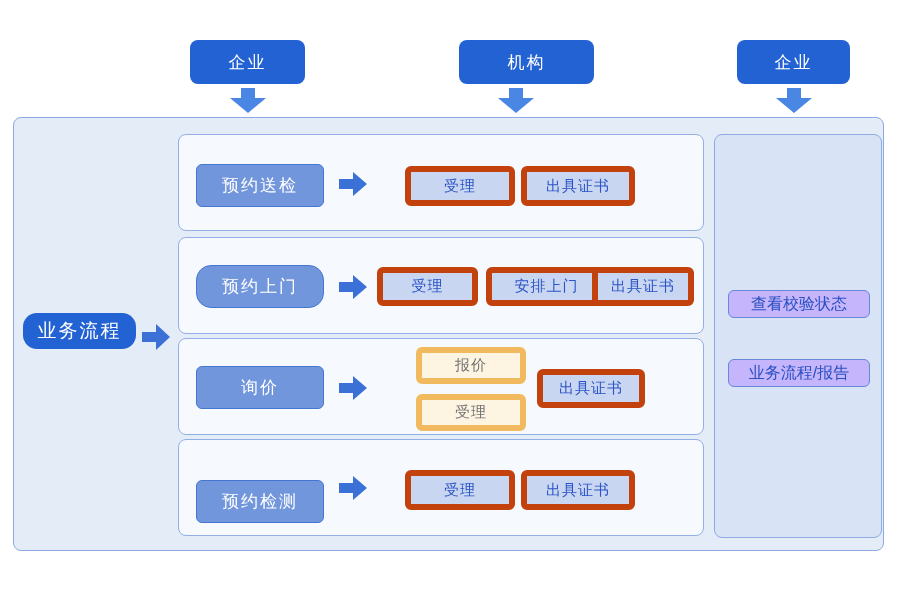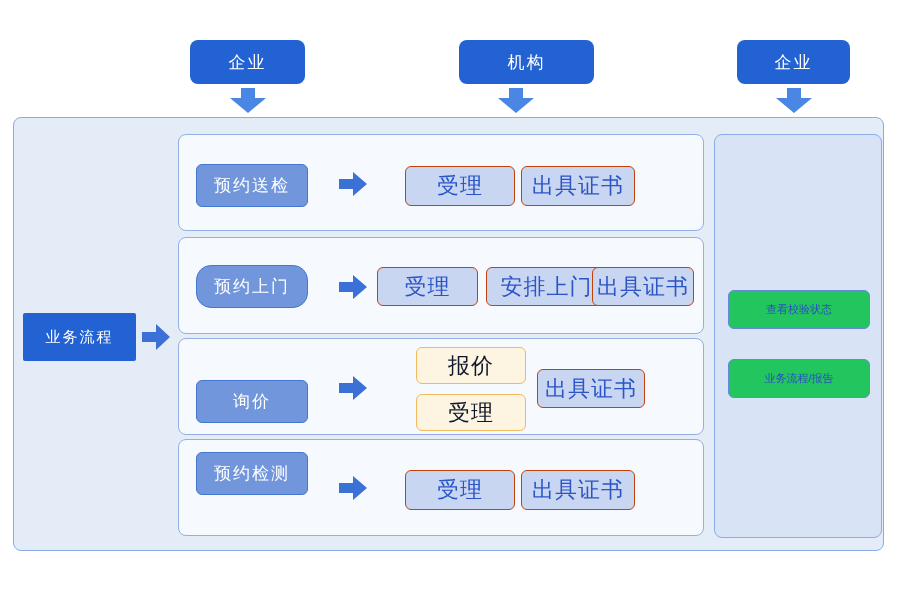--- a/index.html
+++ b/index.html
@@ -15,55 +15,55 @@
     display:flex; align-items:center; justify-content:center;
     font-size:17px; letter-spacing:2px;
   }
   .arrow-down { position:absolute; top:88px; }
   
   .board {
     position:absolute; left:13px; top:117px; width:871px; height:434px;
     background:#e4ecf8; border:1px solid #8aabe4; border-radius:8px;
   }
   .flow-label {
-    position:absolute; left:9px; top:195px; width:113px; height:48px;
-    background:#2262d3; color:#ffffff; border-radius:2px;
+    position:absolute; left:9px; top:195px; width:113px; height:36px;
+    background:#2262d3; color:#ffffff; border-radius:14px;
     display:flex; align-items:center; justify-content:center;
-    font-size:15px; letter-spacing:2px;
+    font-size:19px; letter-spacing:2px;
   }
   .flow-arrow { position:absolute; left:127px; top:206px; }
   
   .row {
     position:absolute; left:164px; width:526px; height:97px;
     background:#f6f9fd; border:1px solid #93afe5; border-radius:8px;
   }
   .name-btn {
-    position:absolute; left:17px; width:112px; height:43px;
+    position:absolute; left:17px; width:128px; height:43px;
     background:#7296dc; border:1px solid #4377d2; border-radius:6px;
     color:#ffffff; display:flex; align-items:center; justify-content:center;
     font-size:17px; letter-spacing:2px;
   }
   .row-arrow { position:absolute; left:160px; }
   .chip {
-    position:absolute; background:#c9d6f2; border:1px solid #c2410c;
+    position:absolute; background:#c9d6f2; border:6px solid #c2410c;
     border-radius:6px; color:#2b55c7;
     display:flex; align-items:center; justify-content:center;
-    font-size:22px; letter-spacing:1px;
+    font-size:15px; letter-spacing:1px;
   }
-  .chip.orange { background:#fdf4e2; border-color:#f2ba5e; color:#0f172a;text-align:right; }
+  .chip.orange { background:#fdf4e2; border-color:#f2ba5e; color:#737373;text-align:right; }
   
   .panel {
     position:absolute; left:700px; top:16px; width:168px; height:404px;
     background:#d9e3f6; border:1px solid #8aabe4; border-radius:8px;
   }
   .panel-btn {
-    position:absolute; left:13px; width:142px; height:39px;
-    background:#22c55e; border:1px solid #6787d9; border-radius:6px;
+    position:absolute; left:13px; width:142px; height:28px;
+    background:#c4b5fd; border:1px solid #6787d9; border-radius:6px;
     color:#2b50c0; display:flex; align-items:center; justify-content:center;
-    font-size:11px;
+    font-size:16px;
   }
 </style>
 </head>
 <body>
 
 <div class="stage">
 
   <div class="actor-btn" style="left:190px; width:115px;">企业</div>
   <svg class="arrow-down" style="left:230px;" width="36" height="25" viewBox="0 0 36 25">
     <path d="M11 0 H25 V10 H36 L18 25 L0 10 H11 Z" fill="#4a86e4"></path>
@@ -99,31 +99,31 @@
       <div class="name-btn" style="top:27px;border-radius:15px;">预约上门</div>
       <svg class="row-arrow" style="top:37px;" width="28" height="24" viewBox="0 0 28 24">
         <path d="M0 7 H14 V0 L28 12 L14 24 V17 H0 Z" fill="#3b70d7"></path>
       </svg>
       <div class="chip" style="left:198px; top:29px; width:101px; height:39px;">受理</div>
       <div class="chip" style="left:307px; top:29px; width:121px; height:39px;">安排上门</div>
       <div class="chip" style="left:413px; top:29px; width:102px; height:39px;">出具证书</div>
     </div>
 
     <div class="row" style="top:220px;">
-      <div class="name-btn" style="top:41px;">询价</div>
+      <div class="name-btn" style="top:27px;">询价</div>
       <svg class="row-arrow" style="top:37px;" width="28" height="24" viewBox="0 0 28 24">
         <path d="M0 7 H14 V0 L28 12 L14 24 V17 H0 Z" fill="#3b70d7"></path>
       </svg>
       <div class="chip orange" style="left:237px; top:8px; width:110px; height:37px;">报价</div>
       <div class="chip orange" style="left:237px; top:55px; width:110px; height:37px;">受理</div>
       <div class="chip" style="left:358px; top:30px; width:108px; height:39px;">出具证书</div>
     </div>
 
     <div class="row" style="top:321px;">
-      <div class="name-btn" style="top:12px;">预约检测</div>
+      <div class="name-btn" style="top:40px;">预约检测</div>
       <svg class="row-arrow" style="top:36px;" width="28" height="24" viewBox="0 0 28 24">
         <path d="M0 7 H14 V0 L28 12 L14 24 V17 H0 Z" fill="#3b70d7"></path>
       </svg>
       <div class="chip" style="left:226px; top:30px; width:110px; height:40px;">受理</div>
       <div class="chip" style="left:342px; top:30px; width:114px; height:40px;">出具证书</div>
     </div>
 
     <div class="panel">
       <div class="panel-btn" style="top:155px;">查看校验状态</div>
       <div class="panel-btn" style="top:224px;">业务流程/报告</div>

